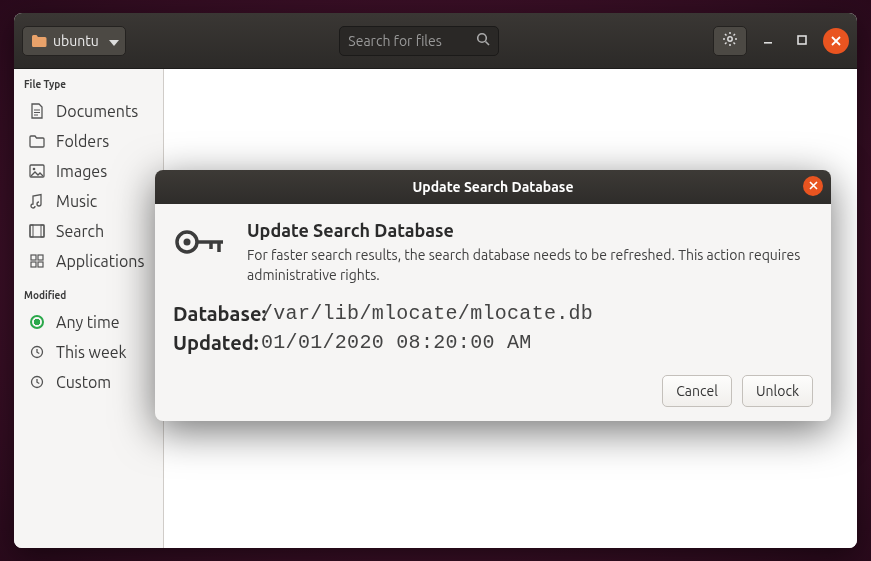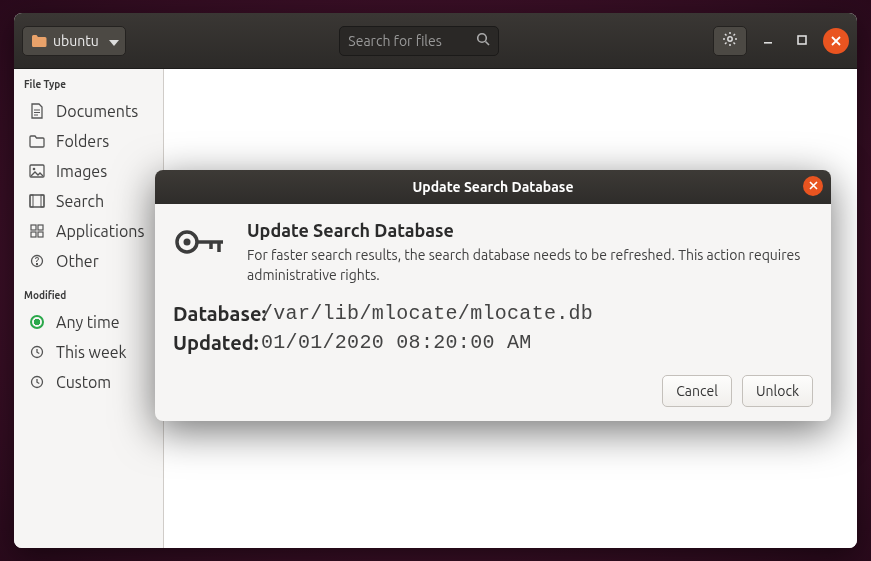--- a/index.html
+++ b/index.html
@@ -242,47 +242,46 @@
             <svg width="16" height="14" viewBox="0 0 16 14">
               <rect x="1" y="1" width="14" height="12" rx="1" fill="none" stroke="#555" stroke-width="1.3"></rect>
               <circle cx="5" cy="5" r="1.3" fill="#555"></circle>
               <path fill="none" stroke="#555" stroke-width="1.3" d="M2 12l4-4 3 3 2-2 3 3"></path>
             </svg>
           </span>
         <span>Images</span>
       </div>
       <div class="side-item">
         <span class="icon">
+            <svg width="14" height="16" viewBox="0 0 14 16">
+              <path fill="none" stroke="#555" stroke-width="1.3" d="M5 13a2 2 0 11-2-2V3l8-1.5v9.5a2 2 0 11-2-2"></path>
+            </svg>
+          </span>
+        <span>Music</span>
+      </div>
+      <div class="side-item">
+        <span class="icon">
             <svg width="16" height="14" viewBox="0 0 16 14">
               <rect x="1" y="1" width="14" height="12" rx="1" fill="none" stroke="#555" stroke-width="1.3"></rect>
               <rect x="1" y="1" width="3" height="12" fill="none" stroke="#555" stroke-width="1"></rect>
               <rect x="12" y="1" width="3" height="12" fill="none" stroke="#555" stroke-width="1"></rect>
             </svg>
           </span>
         <span>Search</span>
       </div>
       <div class="side-item">
         <span class="icon">
             <svg width="14" height="14" viewBox="0 0 14 14">
               <rect x="1" y="1" width="5" height="5" fill="none" stroke="#555" stroke-width="1.2"></rect>
               <rect x="8" y="1" width="5" height="5" fill="none" stroke="#555" stroke-width="1.2"></rect>
               <rect x="1" y="8" width="5" height="5" fill="none" stroke="#555" stroke-width="1.2"></rect>
               <rect x="8" y="8" width="5" height="5" fill="none" stroke="#555" stroke-width="1.2"></rect>
             </svg>
           </span>
         <span>Applications</span>
-      </div>
-      <div class="side-item">
-        <span class="icon">
-            <svg width="14" height="14" viewBox="0 0 14 14">
-              <circle cx="7" cy="7" r="5.5" fill="none" stroke="#555" stroke-width="1.3"></circle>
-              <path fill="#555" d="M6 9h2v2H6zM5 5a2 2 0 114 0c0 1-2 1.2-2 3H6c0-2 2-2 2-3a1 1 0 00-2 0z"></path>
-            </svg>
-          </span>
-        <span>Other</span>
       </div>
 
       <div class="section-header" style="margin-top:10px;">Modified</div>
 
       <div class="side-item">
         <span class="icon">
             <span class="radio on"></span>
           </span>
         <span>Any time</span>
       </div>

